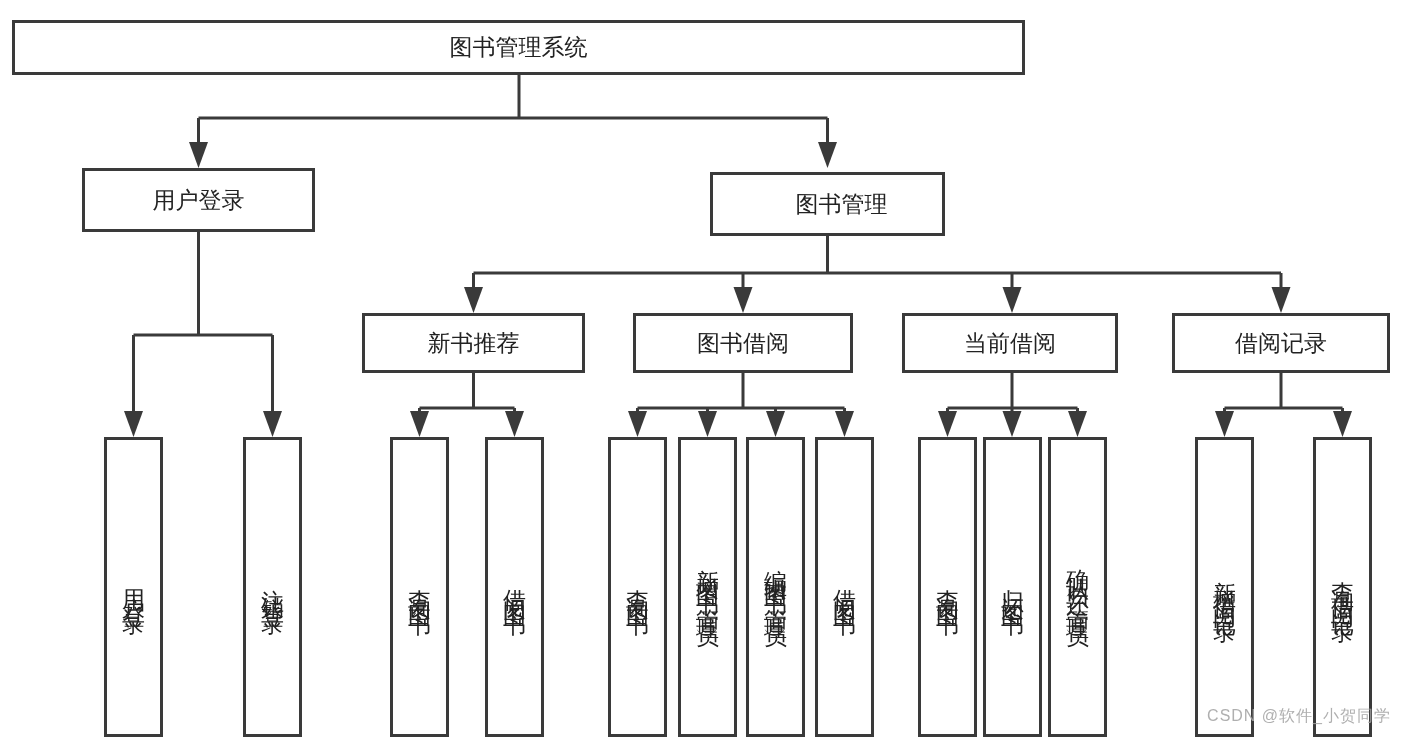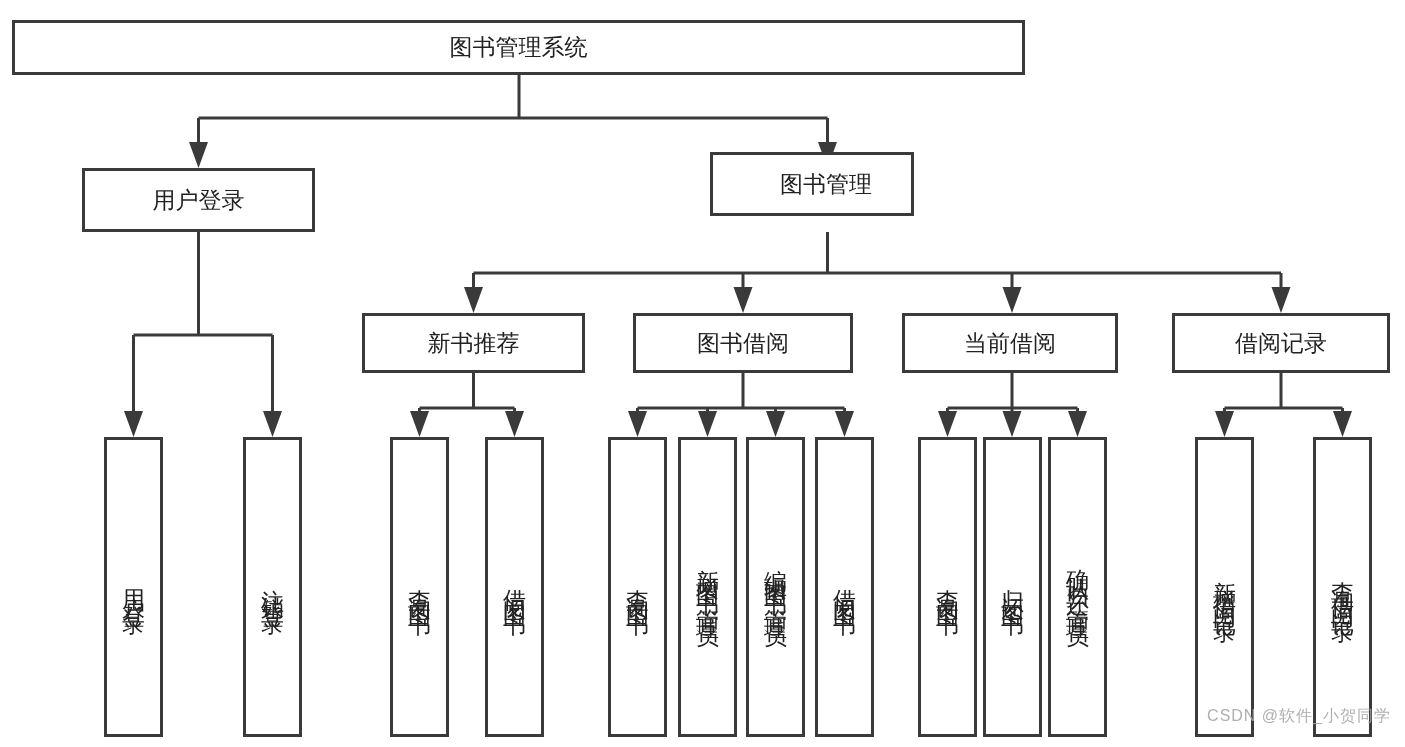--- a/index.html
+++ b/index.html
@@ -93,21 +93,21 @@
       <polygon points="1068,411 1087,411 1077.5,437"></polygon>
 
       <polygon points="1215,411 1234,411 1224.5,437"></polygon>
       <polygon points="1333,411 1352,411 1342.5,437"></polygon>
     </g>
   </svg>
 
   <div class="box" style="left:12px; top:13px; width:1013px; height:55px;margin-top:7px;">图书管理系统</div>
 
   <div class="box" style="left:82px; top:168px; width:233px; height:64px;">用户登录</div>
-  <div class="box" style="left:710px; top:152px; width:204px; height:64px;padding-left:28px;">图书管理</div>
+  <div class="box" style="left:710px; top:172px; width:235px; height:64px;padding-left:28px;">图书管理</div>
 
   <div class="box" style="left:362px; top:313px; width:223px; height:60px;">新书推荐</div>
   <div class="box" style="left:633px; top:313px; width:220px; height:60px;">图书借阅</div>
   <div class="box" style="left:902px; top:313px; width:216px; height:60px;">当前借阅</div>
   <div class="box" style="left:1172px; top:313px; width:218px; height:60px;">借阅记录</div>
 
   <div class="box vbox" style="left:104px; top:437px; width:59px; height:300px;">用户登录</div>
   <div class="box vbox" style="left:243px; top:437px; width:59px; height:300px;">注销登录</div>
 
   <div class="box vbox" style="left:390px; top:437px; width:59px; height:300px;">查询图书</div>

